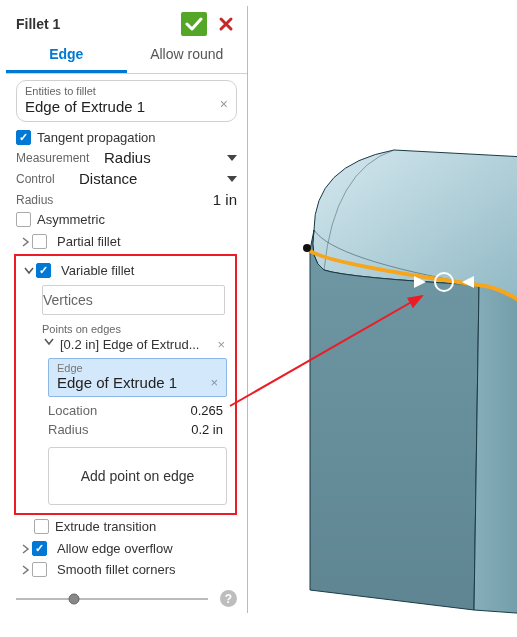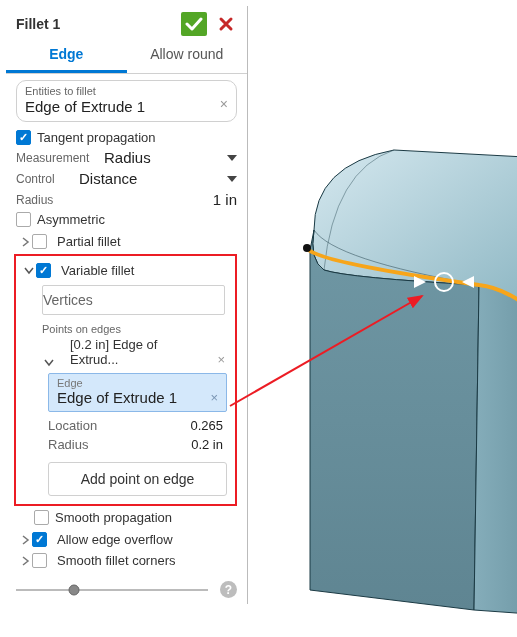--- a/index.html
+++ b/index.html
@@ -124,25 +124,25 @@
   .edge-box .x { position:absolute; right:8px; bottom:6px; color:#7a95b3; font-size:13px; cursor:pointer;}
 
   .inner-kv { display:flex; margin: 4px 2px 4px 26px; font-size:13px; align-items:flex-start;}
   .inner-kv .k { color: var(--muted); }
   .inner-kv .v { margin-left:auto; color:#222; padding-right:4px;}
 
   .btn {
     display:block; width: calc(100% - 28px);
     margin: 10px 2px 2px 26px;
     border:1px solid var(--border); border-radius:3px;
-    background:#fff; padding:8px 0; text-align:center;
+    background:#fff; padding:20px 0; text-align:center;
     font-size:14px; color:#333; cursor:pointer;
   }
 
-  .nested-tree-row { display:flex; align-items:flex-end; padding: 2px 0 2px 20px; cursor:pointer;gap:10px;}
+  .nested-tree-row { display:flex; align-items:flex-start; padding: 2px 0 2px 20px; cursor:pointer;}
   .nested-tree-row .x2 { margin-left:auto; color:#999; font-size:13px; padding-right:4px;}
 
   .footer {
     display:flex; align-items:center; padding:6px 10px 6px 10px;
   }
   .slider-track {
     flex:1; height:2px; background:#bbb; position:relative; margin-right:12px;
   }
   .slider-thumb {
     position:absolute; top:50%; left:30%; transform:translate(-50%,-50%);
@@ -276,21 +276,21 @@
       <div class="inner-kv">
         <span class="k">Radius</span>
         <span class="v">0.2 in</span>
       </div>
 
       <div class="btn">Add point on edge</div>
     </div>
 
     <div class="row" style="padding-left:18px">
       <span class="checkbox unchecked"></span>
-      <span class="row-label">Smooth propagation</span>
+      <span class="row-label">Extrude transition</span>
     </div>
 
     <div class="tree-row">
       <span class="tree-chevron">
         <svg width="9" height="10" viewBox="0 0 9 10">
             <path d="M2 1 L7 5 L2 9" stroke="#777" stroke-width="1.5" fill="none"></path>
           </svg>
       </span>
       <span class="checkbox checked"></span>
       <span class="tree-label">Allow edge overflow</span>

